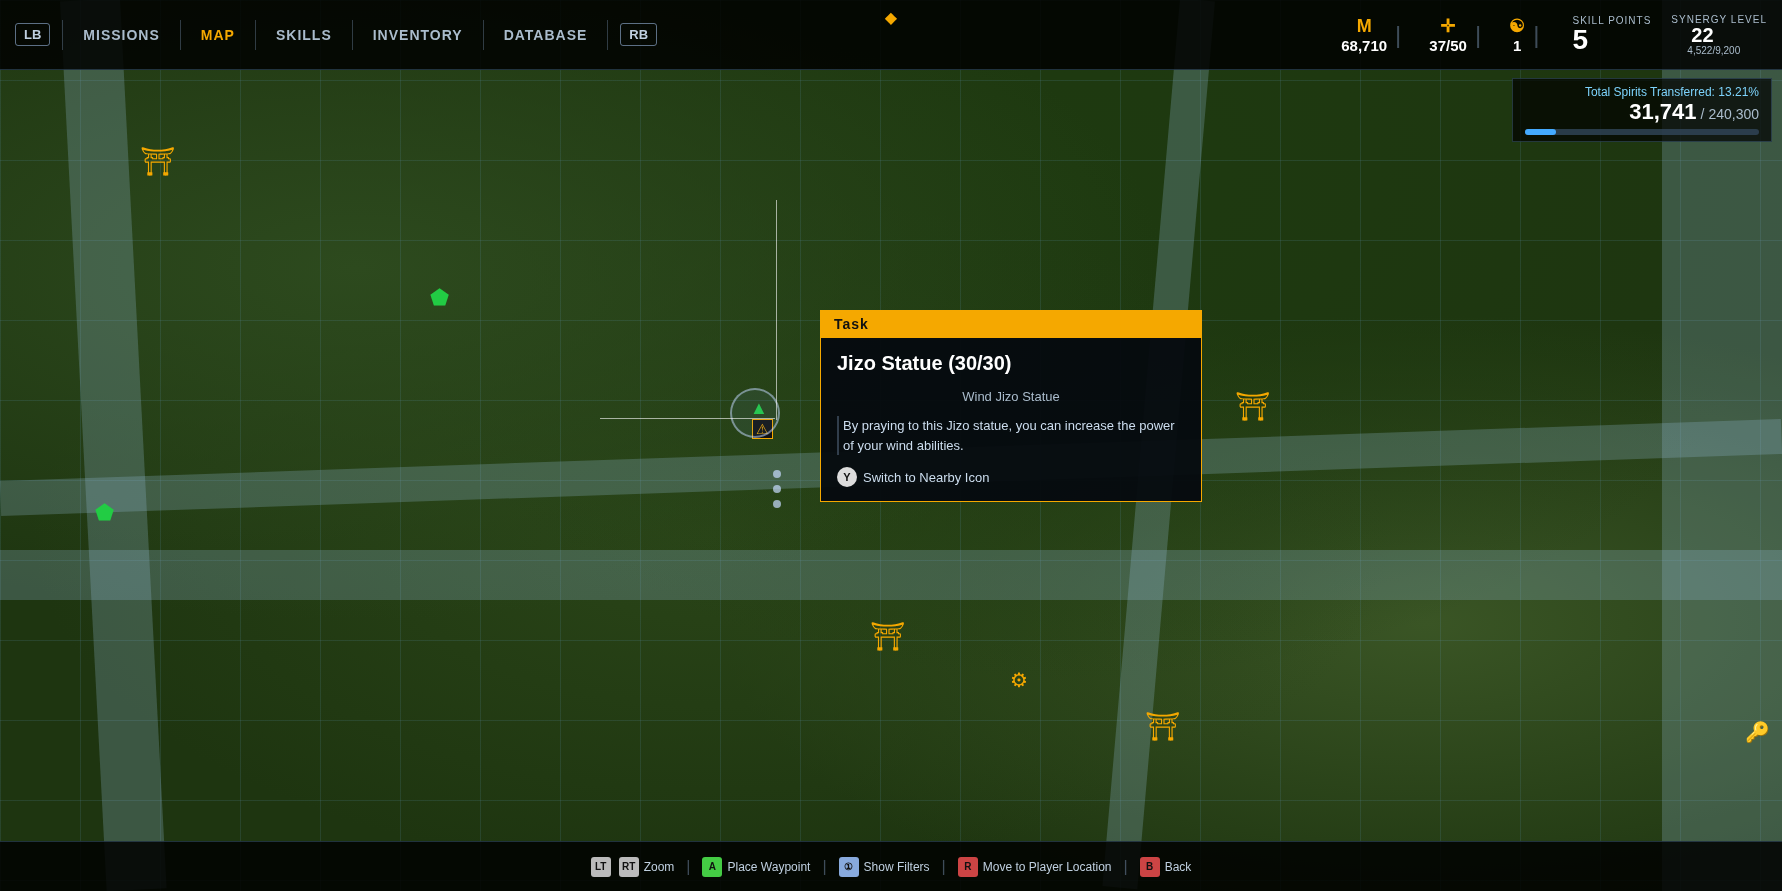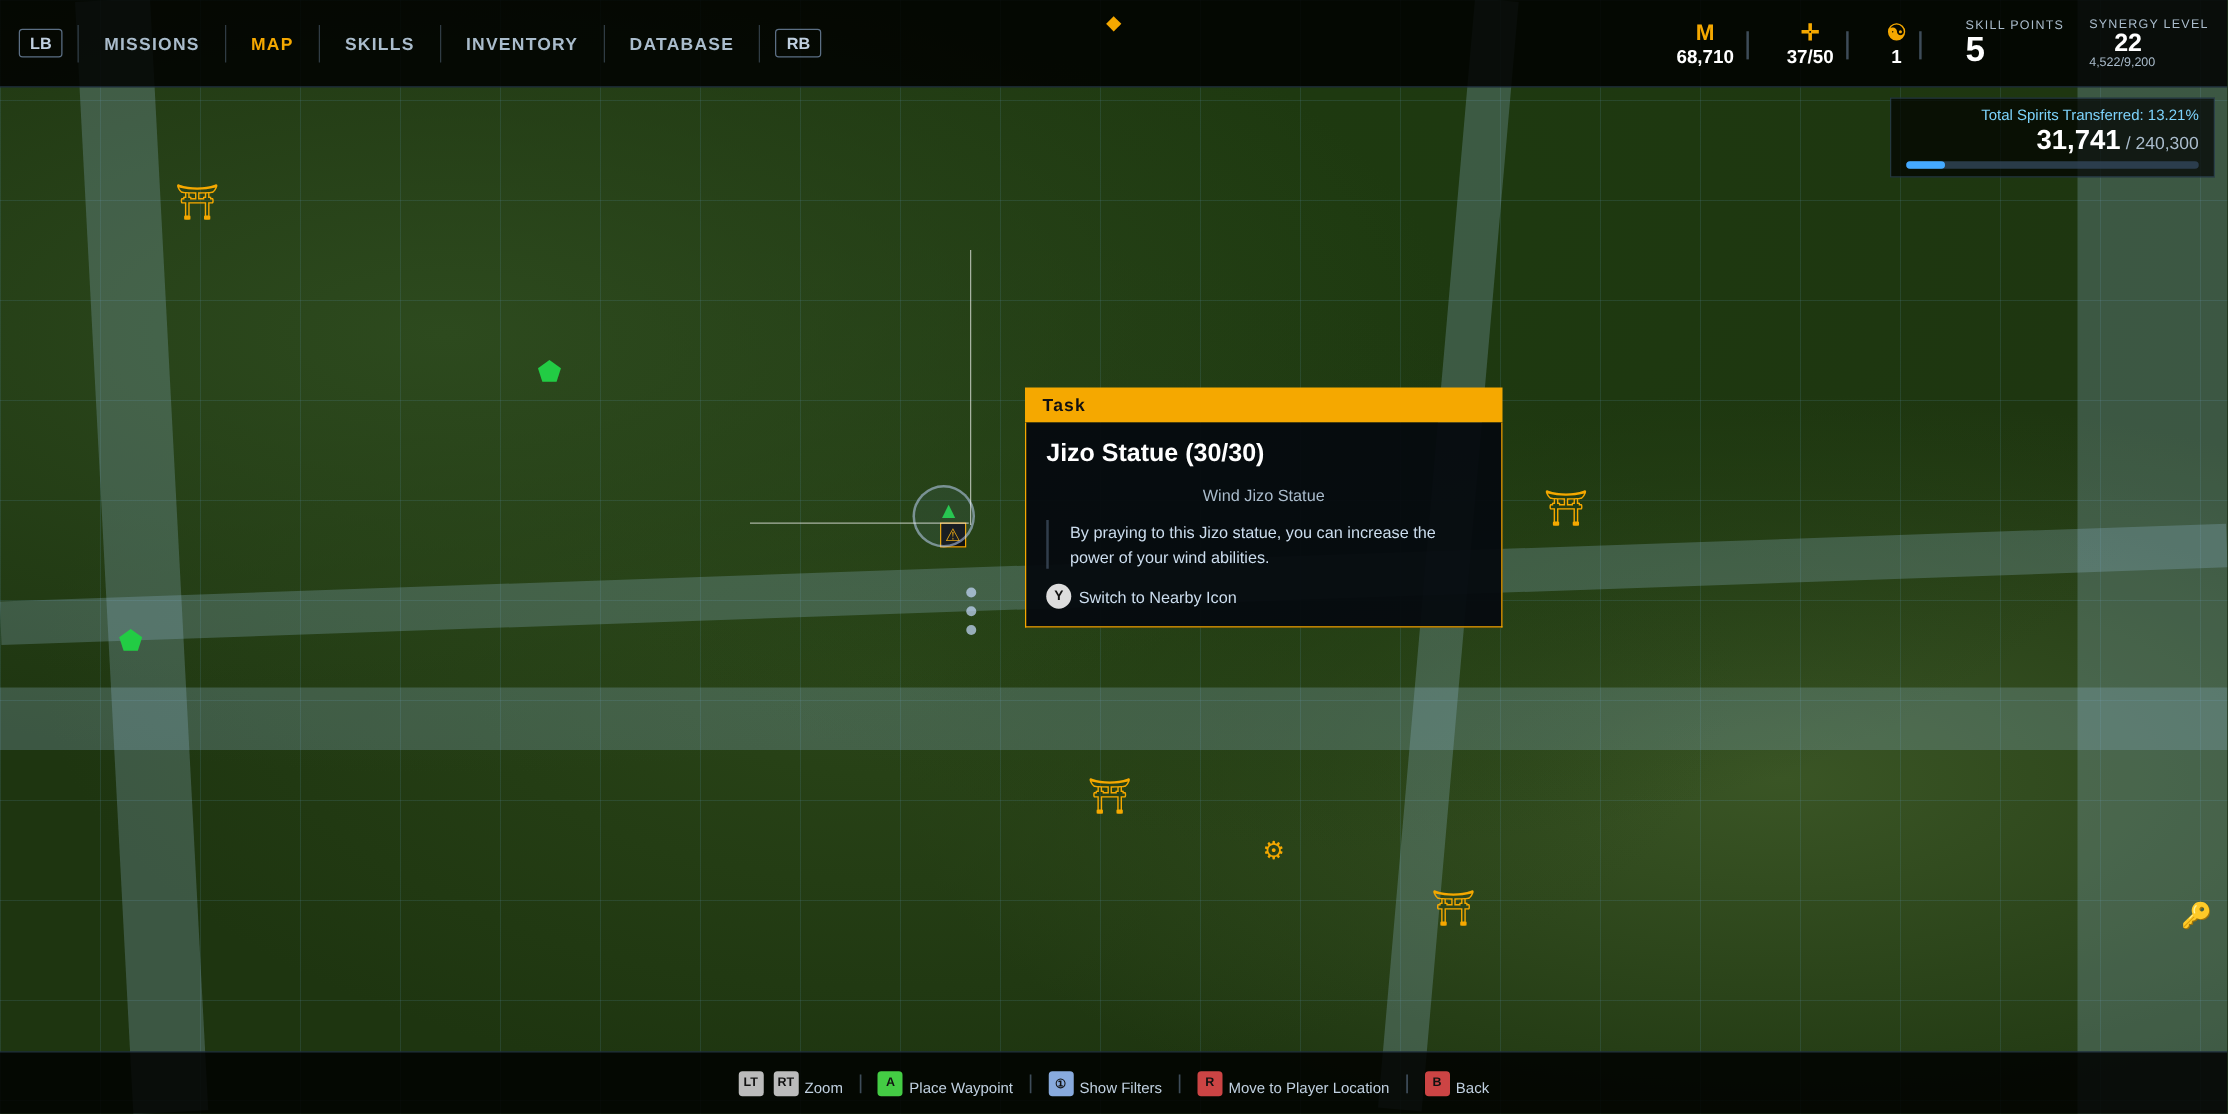--- a/index.html
+++ b/index.html
@@ -143,20 +143,21 @@
     .synergy-value {
       color: #ffffff;
       font-size: 20px;
       font-weight: bold;
       line-height: 1;
       margin-left: 20px;
     }
     .synergy-sub {
       color: #aabccc;
       font-size: 10px;
+      margin-left: 16px;
     }
 
     
     #spirits-panel {
       position: absolute;
       top: 78px;
       right: 10px;
       background: rgba(0,0,0,0.7);
       border: 1px solid rgba(100,150,200,0.3);
       padding: 6px 12px;
@@ -241,21 +242,21 @@
       margin-bottom: 12px;
       text-align: center;
     }
 
     .popup-desc {
       color: #ccddee;
       font-size: 13px;
       line-height: 1.5;
       margin-bottom: 12px;
       border-left: 2px solid rgba(150,180,220,0.3);
-      padding-left: 17px;
+      padding-left: 4px;
     }
 
     .popup-action {
       color: #ccddee;
       font-size: 13px;
       display: flex;
       align-items: center;
       gap: 6px;
     }
 
@@ -281,21 +282,21 @@
       border-top: 1px solid rgba(100,150,200,0.3);
       display: flex;
       align-items: center;
       justify-content: center;
       gap: 8px;
       z-index: 100;
     }
 
     .bottom-btn {
       display: flex;
-      align-items: flex-end;
+      align-items: center;
       gap: 5px;
       color: #aabccc;
       font-size: 13px;
     }
 
     .bottom-btn .btn-label {
       font-size: 12px;
       color: #c0d0e0;
     }
 

